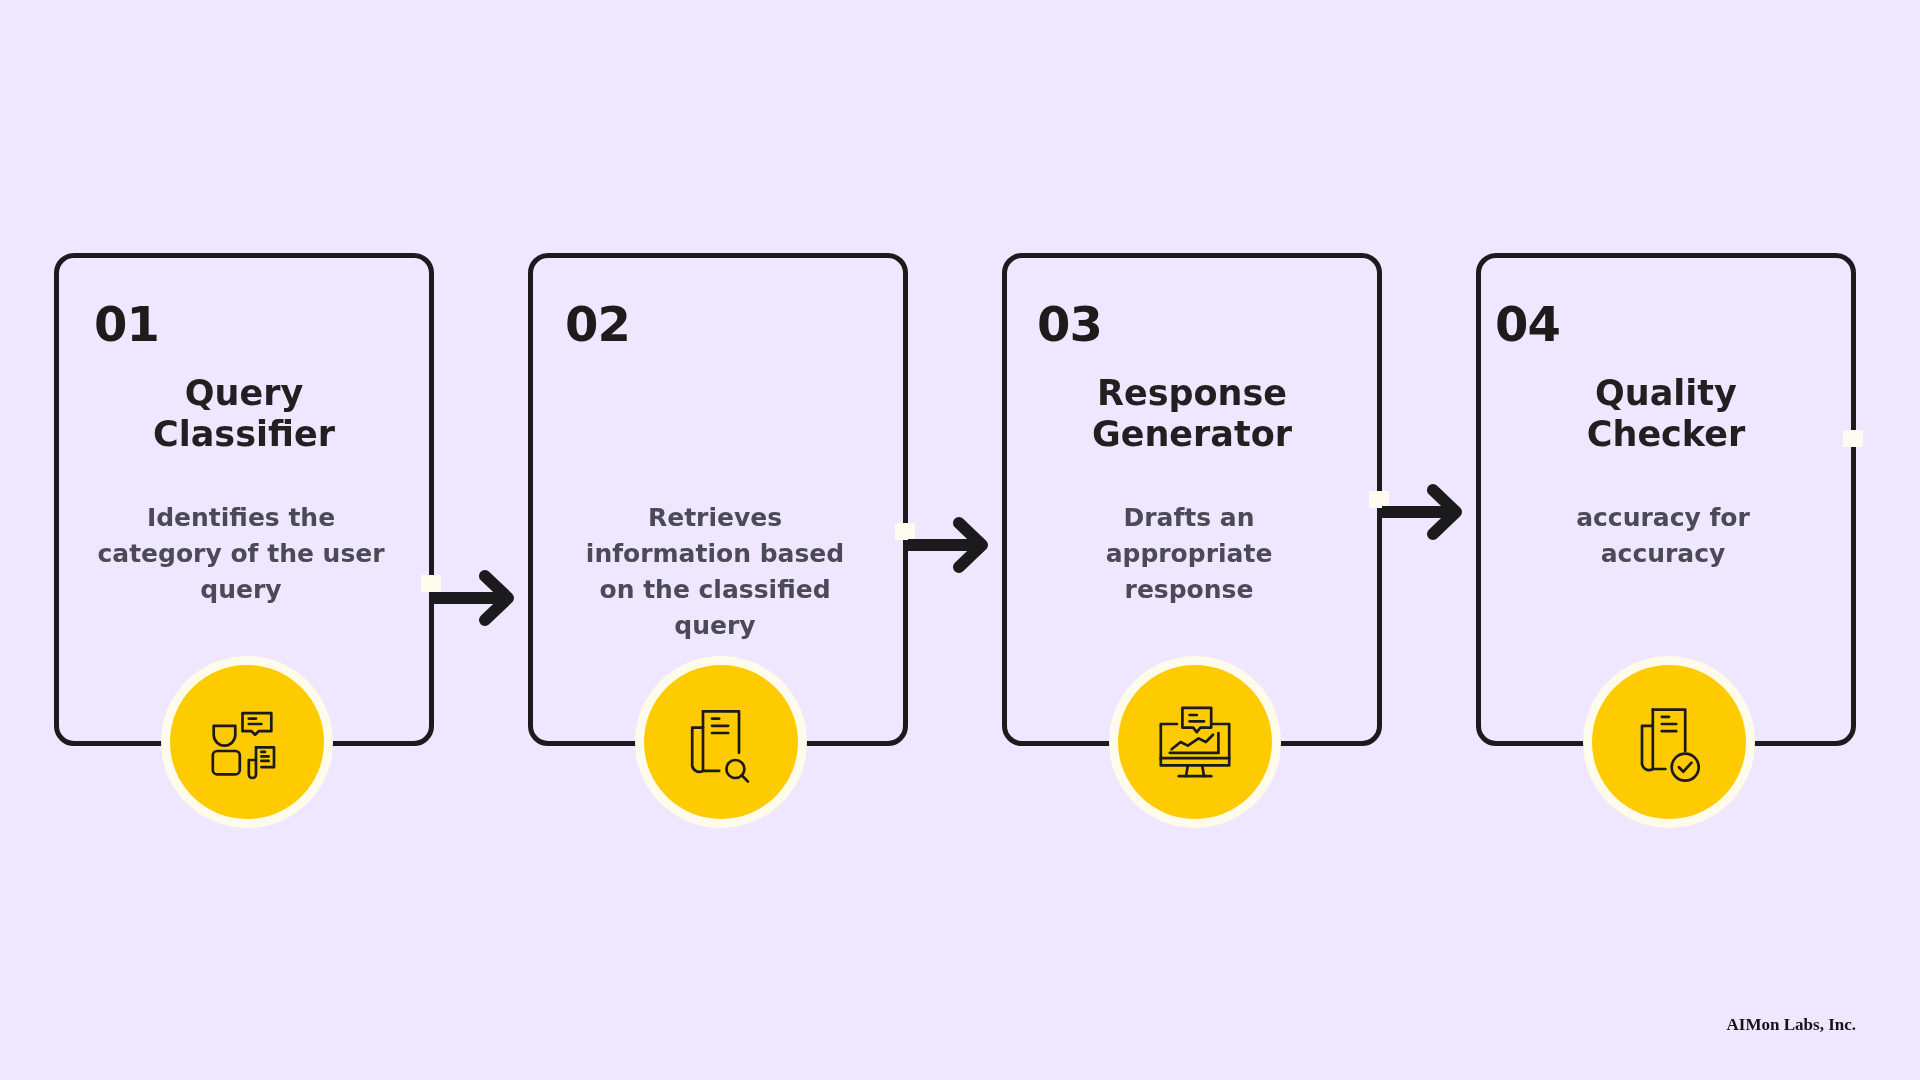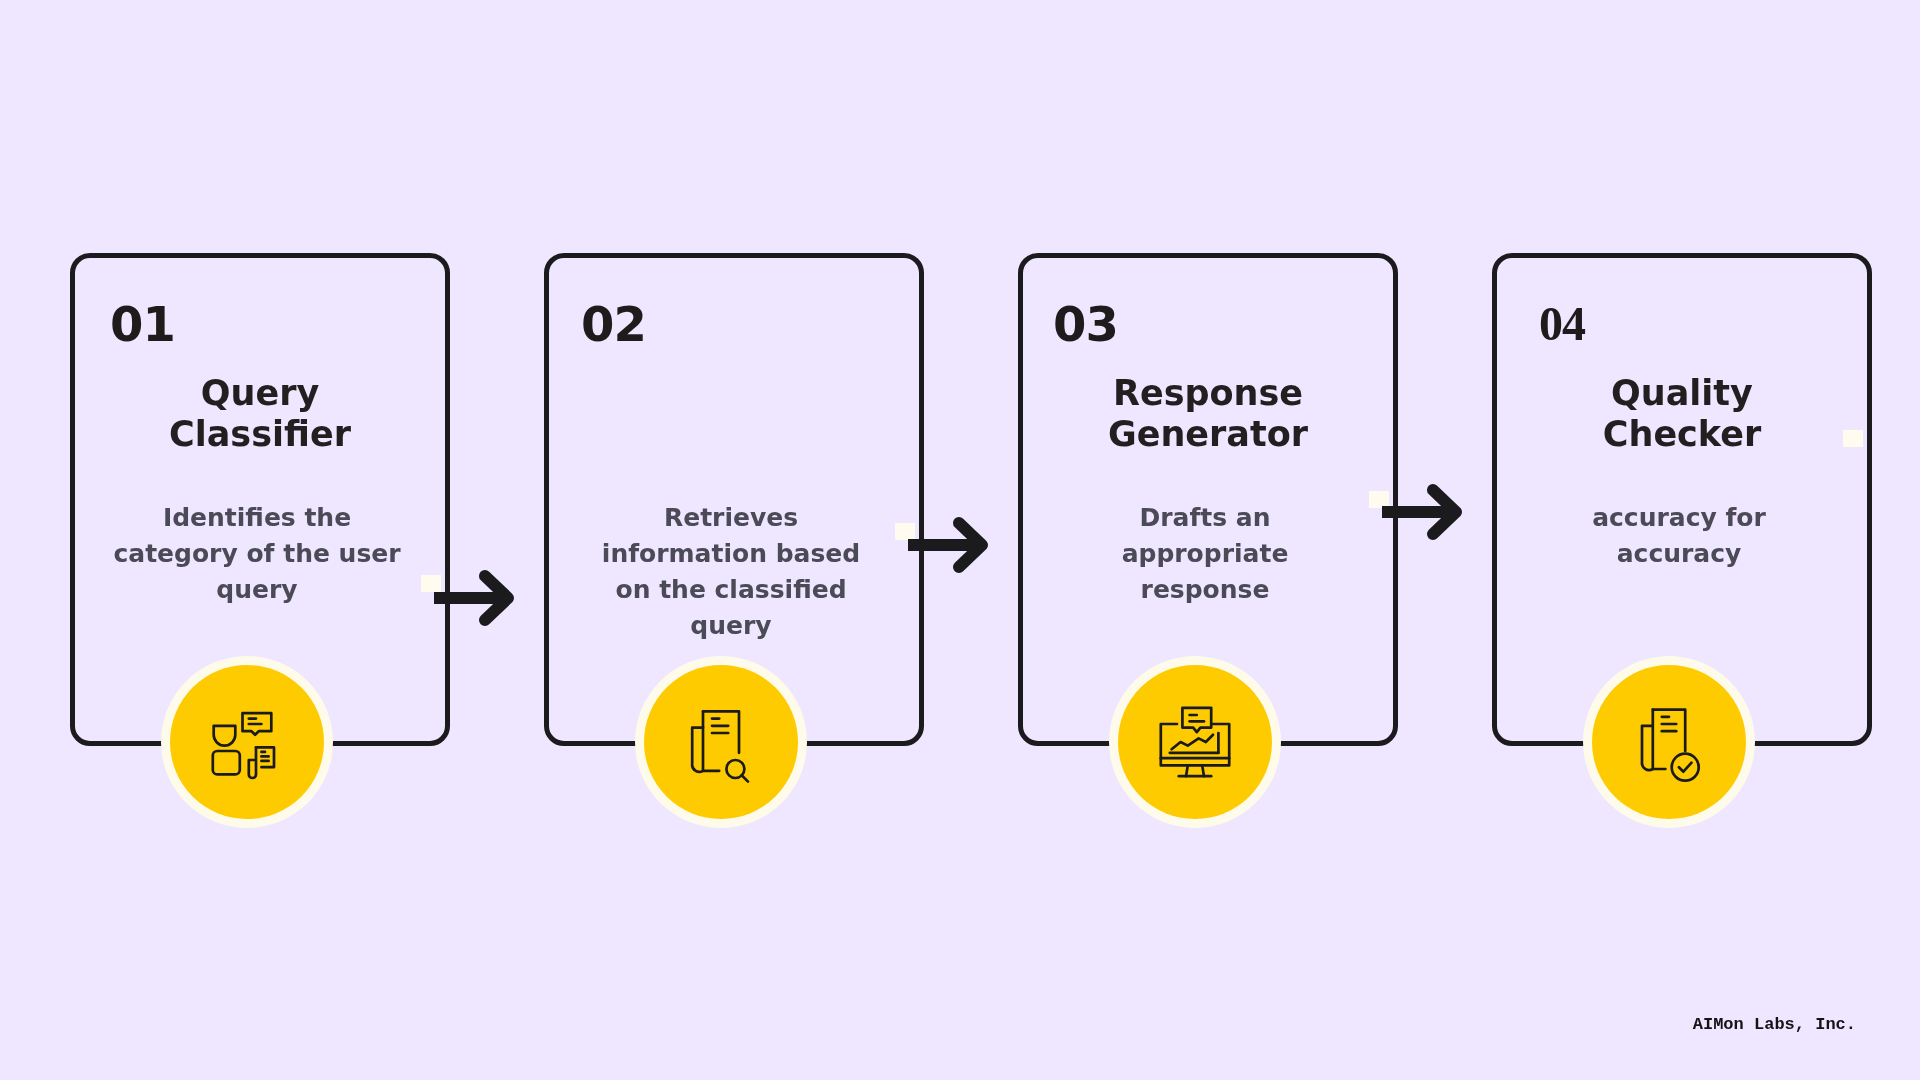--- a/index.html
+++ b/index.html
@@ -7,21 +7,20 @@
     width:1920px; height:1080px; overflow:hidden;
     background:#efe6ff;
     position:relative;
     font-family:"Liberation Sans", "DejaVu Sans", sans-serif;
   }
   .card {
     position:absolute; top:253px; width:370px; height:483px;
     border:5px solid #1b1a1c; border-radius:20px;
     box-sizing:content-box;
     background:#efe6ff;
-    margin-left:16px;
   }
   .num {
     position:absolute; left:35px; top:38px;
     font-family:"DejaVu Sans", sans-serif; font-weight:bold;
     font-size:48px; letter-spacing:-1px; color:#1f1b1c;
   }
   .title {
     position:absolute; left:0; right:0; top:115px;
     text-align:center; font-family:"DejaVu Sans", sans-serif;
     font-size:35px; line-height:41px; color:#231f20;
@@ -43,21 +42,21 @@
     border-radius:50%; background:#fecb00;
     display:flex; align-items:center; justify-content:center;
   }
   .circle svg { width:90px; height:90px; }
   .connector {
     position:absolute; height:22px; width:20px; background:#fffbee;
   }
   .arrow { position:absolute; }
   .footer {
     position:absolute; right:64px; top:1015px;
-    font-family:Liberation Mono, monospace; font-weight:bold;
+    font-family:Liberation Serif, serif; font-weight:bold;
     font-size:17px; color:#141414;
   }
 </style>
 </head>
 <body>
 
 <div class="card" style="left:54px;">
   <div class="num">01</div>
   <div class="title">
     <span>Query</span>
@@ -89,21 +88,21 @@
     <span>Generator</span>
   </div>
   <div class="desc">
     <span>Drafts an</span>
     <span>appropriate</span>
     <span>response</span>
   </div>
 </div>
 
 <div class="card" style="left:1476px;">
-  <div class="num" style="left:42px;font-family:Liberation Serif, serif;">04</div>
+  <div class="num" style="left:14px;">04</div>
   <div class="title">
     <span>Quality</span>
     <span>Checker</span>
   </div>
   <div class="desc">
     <span>accuracy for</span>
     <span>accuracy</span>
   </div>
 </div>
 

